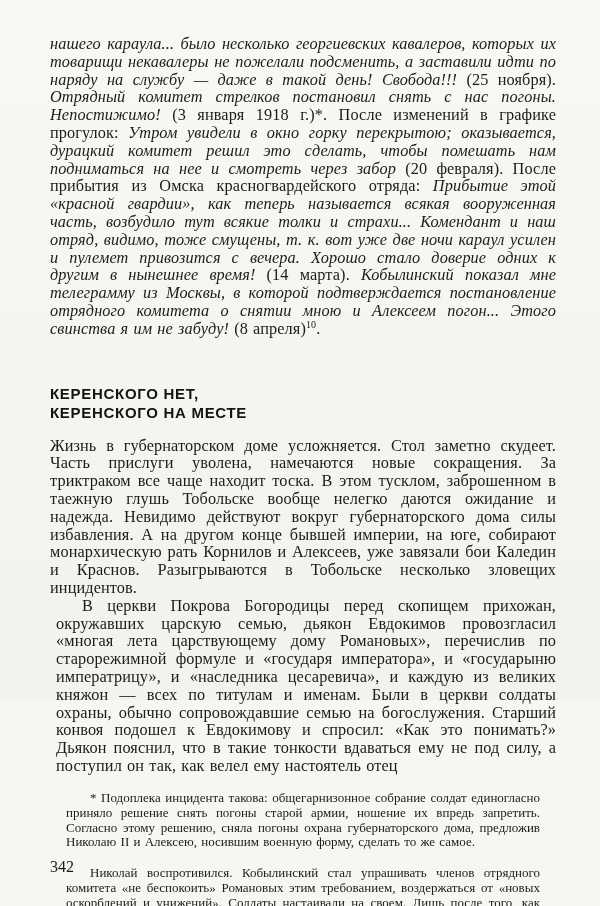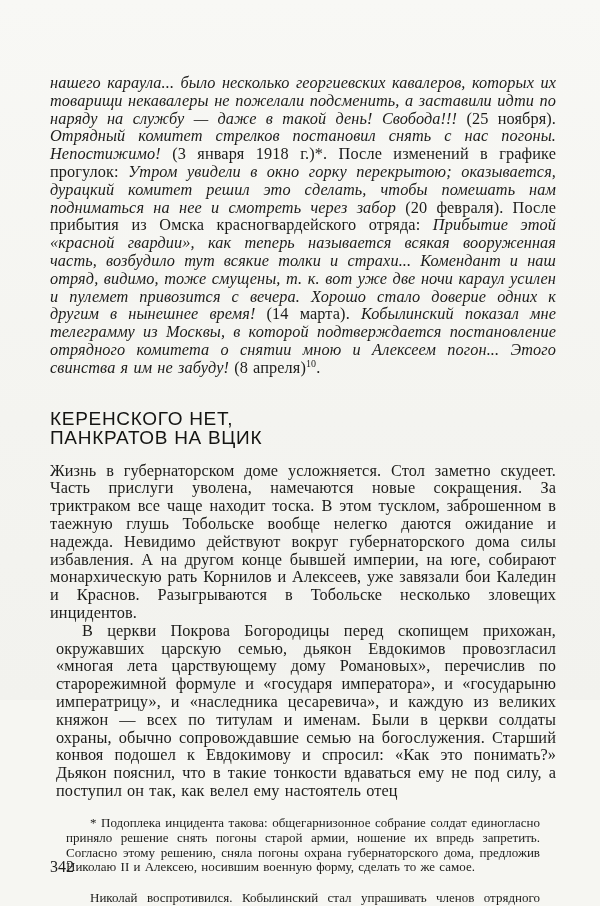--- a/index.html
+++ b/index.html
@@ -12,44 +12,44 @@
     overflow: hidden;
     background: #f6f6f2;
     font-family: "Liberation Serif", serif;
     color: #1b1b19;
   }
   .book-page {
     position: relative;
     box-sizing: border-box;
     width: 600px;
     height: 700px;
-    padding: 74px 44px 0 50px;
+    padding: 35px 44px 0 50px;
     background: linear-gradient(180deg, #f8f8f5 0%, #f4f4f0 60%, #f2f2ee 100%);
   }
   .para {
     margin: 0;
     text-align: justify;
     font-size: 16.3px;
     line-height: 17.8px;
     letter-spacing: 0.1px;
     word-spacing: 1px;
   }
   .para.indent { text-indent: 26px; margin-left: 6px; }
   .seg-it { font-style: italic; }
   sup.note-ref {
     font-size: 10px;
     line-height: 0;
     vertical-align: super;
   }
   .section-heading {
-    margin: 32px 0 15px 0;
+    margin: 46px 0 15px 0;
     font-family: "Liberation Sans", sans-serif;
-    font-size: 19px;
+    font-size: 15px;
     line-height: 19px;
-    font-weight: normal;
+    font-weight: bold;
     letter-spacing: 0.7px;
     color: #141412;
   }
   .footnote-block {
     margin-top: 14px;
   }
   .fpara {
     margin: 16px;
     text-align: justify;
     font-size: 13px;
@@ -69,21 +69,21 @@
 <body>
 
 <div class="book-page">
 
   <div class="main-text">
 
     <p class="para"><span class="seg-it">нашего караула... было несколько георгиевских кавалеров, которых их товарищи некавалеры не пожелали подсменить, а заставили идти по наряду на службу — даже в такой день! Свобода!!! </span><span>(25 ноября). </span><span class="seg-it">Отрядный комитет стрелков постановил снять с нас погоны. Непостижимо! </span><span>(3 января 1918 г.)*. После изменений в графике прогулок: </span><span class="seg-it">Утром увидели в окно горку перекрытою; оказывается, дурацкий комитет решил это сделать, чтобы помешать нам подниматься на нее и смотреть через забор </span><span>(20 февраля). После прибытия из Омска красногвардейского отряда: </span><span class="seg-it">Прибытие этой «красной гвардии», как теперь называется всякая вооруженная часть, возбудило тут всякие толки и страхи... Комендант и наш отряд, видимо, тоже смущены, т. к. вот уже две ночи караул усилен и пулемет привозится с вечера. Хорошо стало доверие одних к другим в нынешнее время! </span><span>(14 марта). </span><span class="seg-it">Кобылинский показал мне телеграмму из Москвы, в которой подтверждается постановление отрядного комитета о снятии мною и Алексеем погон... Этого свинства я им не забуду! </span><span>(8 апреля)</span><sup class="note-ref">10</sup><span>.</span></p>
 
     <h2 class="section-heading">
       <span>КЕРЕНСКОГО НЕТ,</span><br>
-      <span>ПАНКРАТОВ НА ВЦИК</span>
+      <span>КЕРЕНСКОГО НА МЕСТЕ</span>
     </h2>
 
     <p class="para"><span>Жизнь в губернаторском доме усложняется. Стол заметно скудеет. Часть прислуги уволена, намечаются новые сокращения. За триктраком все чаще находит тоска. В этом тусклом, заброшенном в таежную глушь Тобольске вообще нелегко даются ожидание и надежда. Невидимо действуют вокруг губернаторского дома силы избавления. А на другом конце бывшей империи, на юге, собирают монархическую рать Корнилов и Алексеев, уже завязали бои Каледин и Краснов. Разыгрываются в Тобольске несколько зловещих инцидентов.</span></p>
 
     <p class="para indent"><span>В церкви Покрова Богородицы перед скопищем прихожан, окружавших царскую семью, дьякон Евдокимов провозгласил «многая лета царствующему дому Романовых», перечислив по старорежимной формуле и «государя императора», и «государыню императрицу», и «наследника цесаревича», и каждую из великих княжон — всех по титулам и именам. Были в церкви солдаты охраны, обычно сопровождавшие семью на богослужения. Старший конвоя подошел к Евдокимову и спросил: «Как это понимать?» Дьякон пояснил, что в такие тонкости вдаваться ему не под силу, а поступил он так, как велел ему настоятель отец</span></p>
 
   </div>
 
   <div class="footnote-block">
     <p class="fpara indent"><span>* Подоплека инцидента такова: общегарнизонное собрание солдат единогласно приняло решение снять погоны старой армии, ношение их впредь запретить. Согласно этому решению, сняла погоны охрана губернаторского дома, предложив Николаю II и Алексею, носившим военную форму, сделать то же самое.</span></p>

